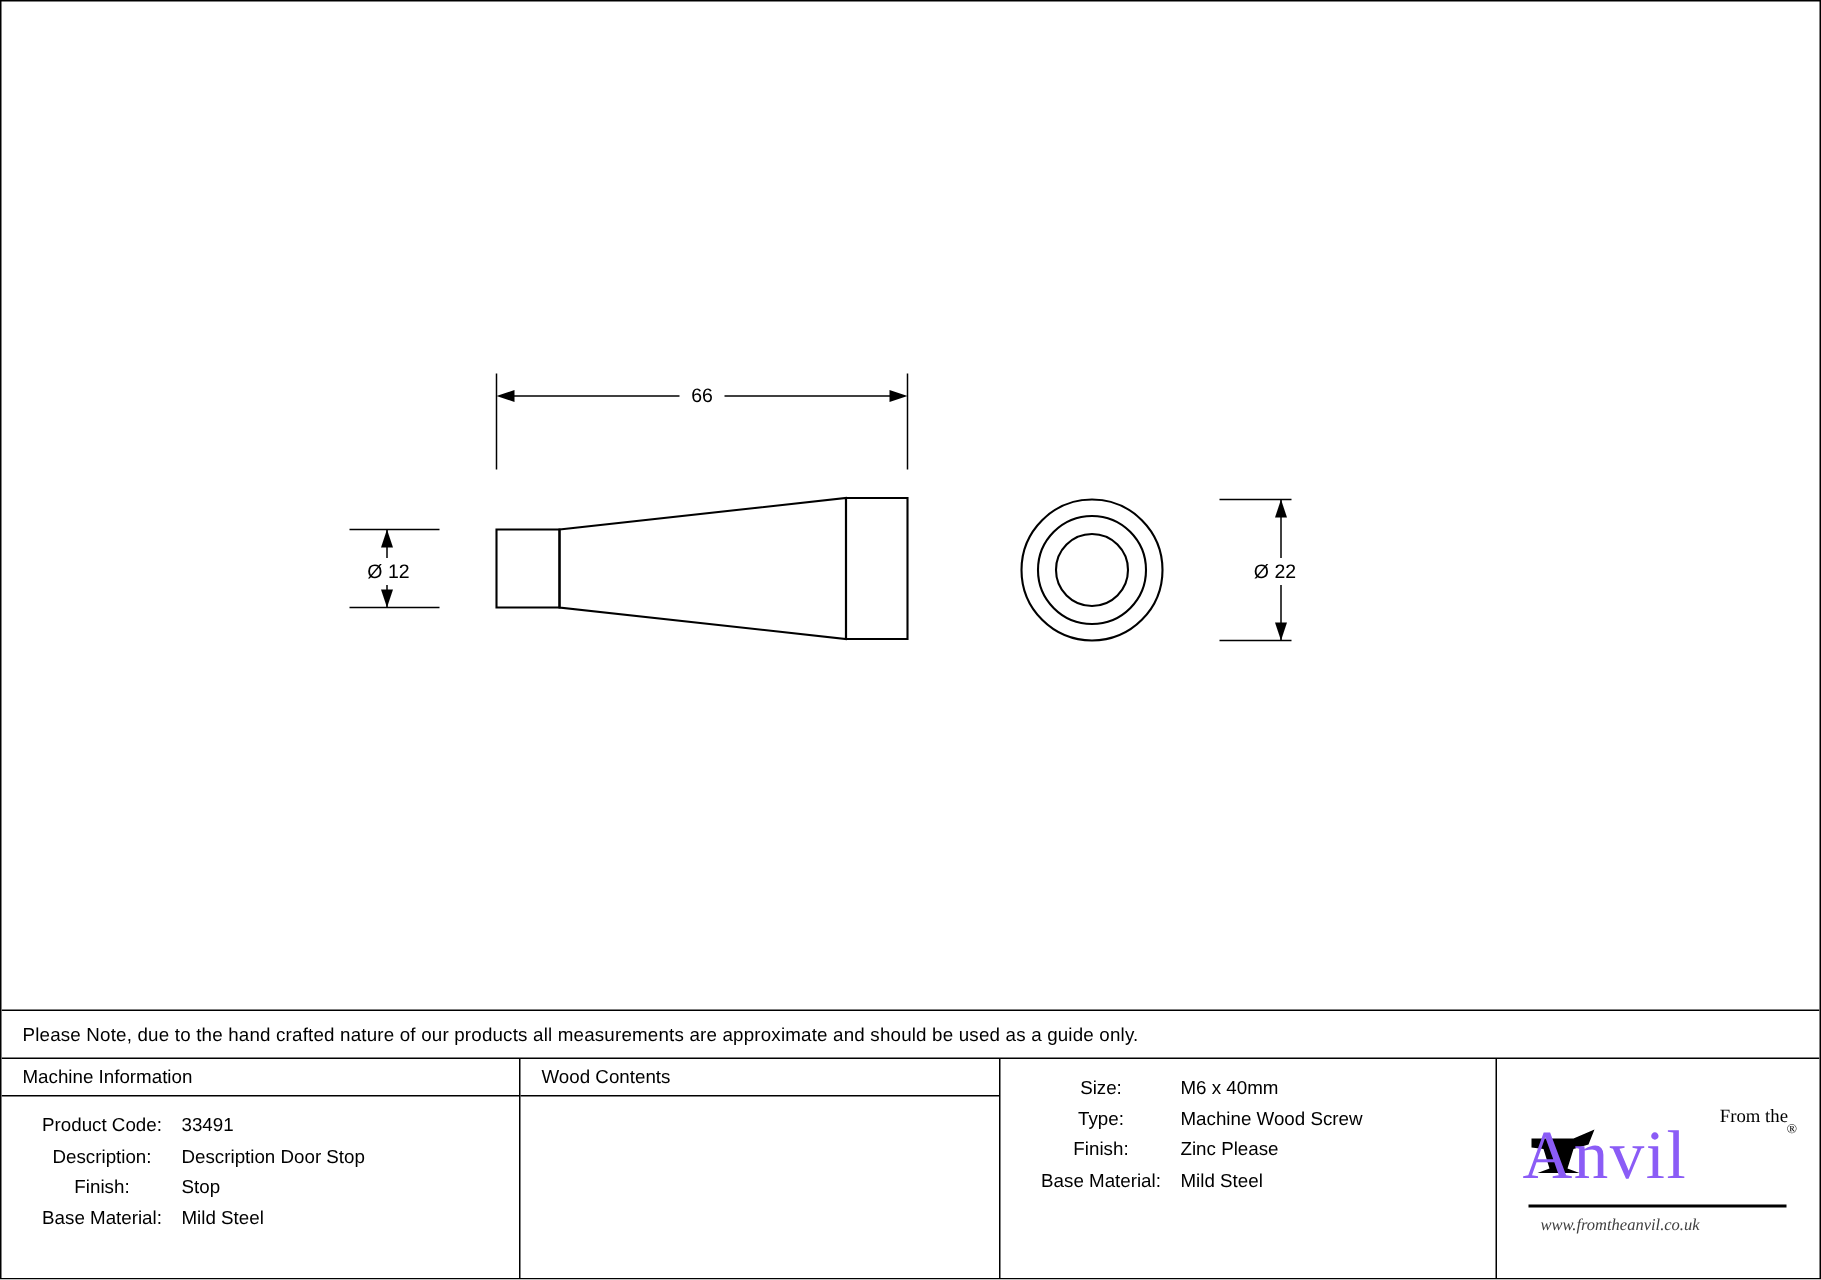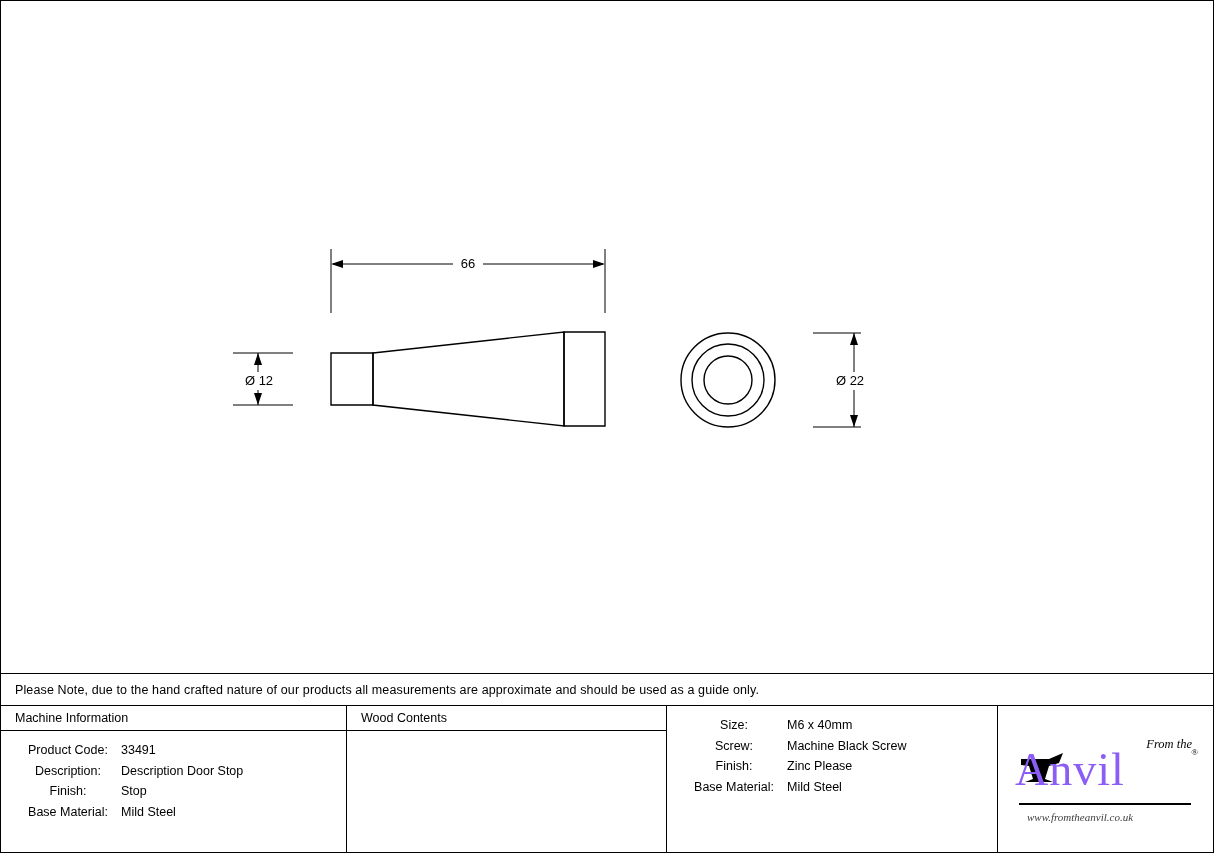--- a/index.html
+++ b/index.html
@@ -104,21 +104,20 @@
     position: relative;
     width: 185px;
     height: 96px;
   }
   .logo .from-the {
     position: absolute;
     right: 6px;
     top: 6px;
     font-family: "Liberation Serif", serif;
     font-size: 12.5px;
-    font-style: italic;
     color: #000;
   }
   .logo .anvil-word {
     position: absolute;
     left: 2px;
     top: 14px;
     font-family: "Liberation Serif", serif;
     font-size: 46px;
     line-height: 50px;
     letter-spacing: 1px;
@@ -241,22 +240,22 @@
       <div class="col-header">Wood Contents</div>
     </div>
 
     <div class="col c3">
       <div class="col-body">
         <div class="row">
           <span class="k">Size:</span>
           <span class="v">M6 x 40mm</span>
         </div>
         <div class="row">
-          <span class="k">Screw:</span>
-          <span class="v">Machine Black Screw</span>
+          <span class="k">Type:</span>
+          <span class="v">Machine Wood Screw</span>
         </div>
         <div class="row">
           <span class="k">Finish:</span>
           <span class="v">Zinc Please</span>
         </div>
         <div class="row">
           <span class="k">Base Material:</span>
           <span class="v">Mild Steel</span>
         </div>
       </div>

